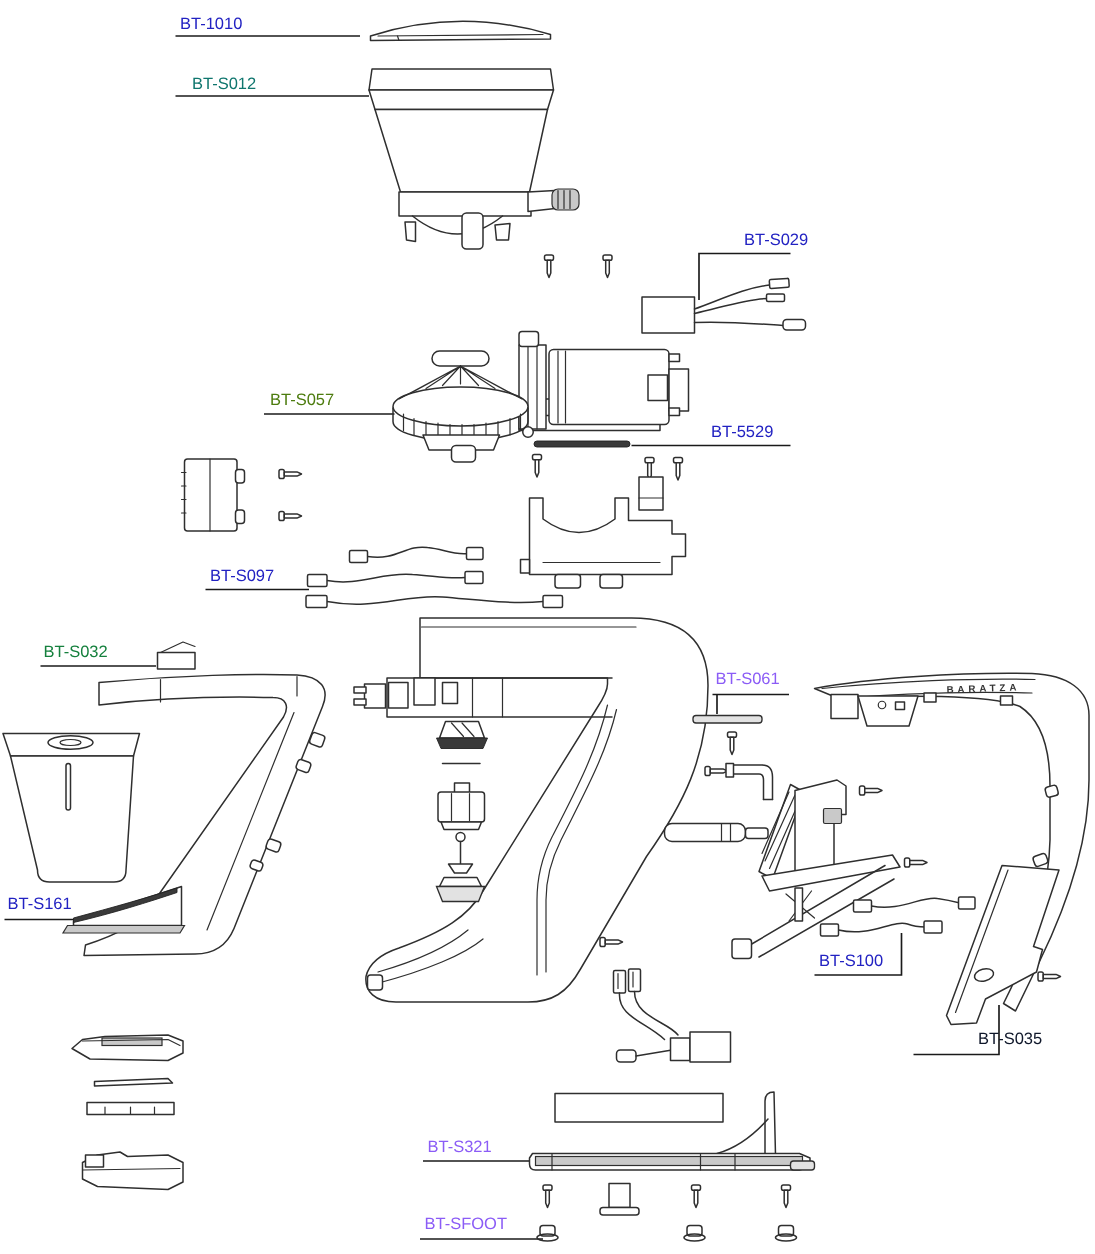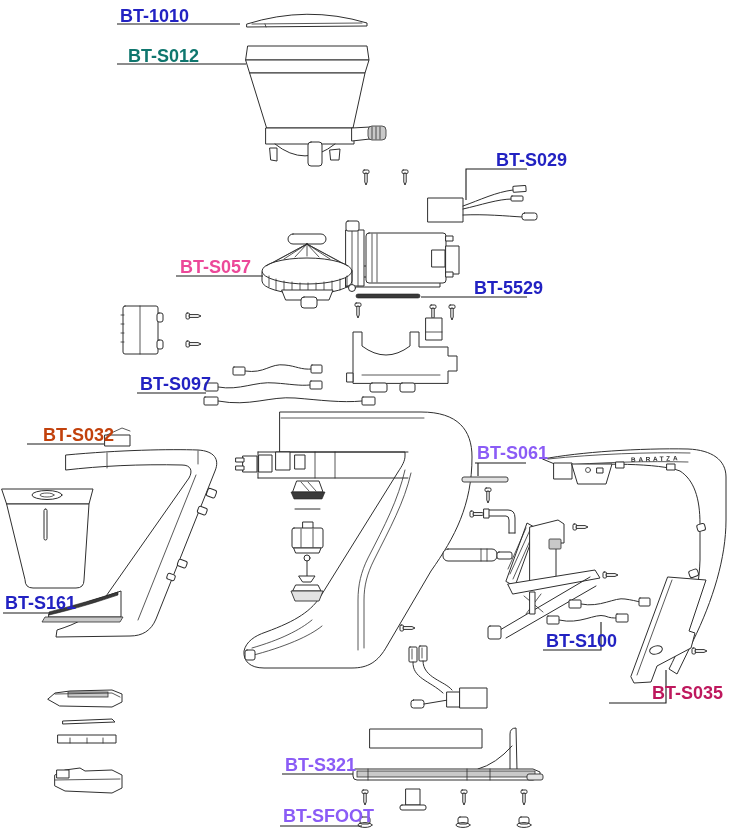--- a/index.html
+++ b/index.html
@@ -1,19 +1,19 @@
 <!DOCTYPE html>
 <html><head>
 <meta charset="utf-8">
 <style>
   html,body{margin:0;padding:0;background:#fff;}
   .stage{position:relative;width:730px;height:836px;background:#fff;overflow:hidden;
          font-family:"Liberation Sans", sans-serif;}
   .stage svg{position:absolute;left:0;top:0;}
-  .plabel{position:absolute;font-weight:bold;font-size:18px;letter-spacing:0px;
+  .plabel{position:absolute;font-weight:normal;font-size:11px;letter-spacing:0px;
           color:#2222c2;cursor:pointer;white-space:nowrap;line-height:14px;}
   
   .pt{fill:#ffffff;stroke:#2f2f2f;stroke-width:1;stroke-linejoin:round;stroke-linecap:round;}
   .ln{fill:none;stroke:#2f2f2f;stroke-width:1;stroke-linejoin:round;stroke-linecap:round;}
   .thin{stroke-width:0.8;}
   .dk{fill:#3a3a3a;stroke:#222;stroke-width:0.6;}
   .gy{fill:#c9c9c9;stroke:#2f2f2f;stroke-width:0.8;}
   .lgy{fill:#e2e2e2;stroke:#2f2f2f;stroke-width:0.9;}
   .leader{stroke:#1a1a1a;stroke-width:1.1;fill:none;}
 </style>
@@ -327,24 +327,24 @@
     <path class="ln thin" d="M70,738 v5 M87,738 v5 M103,738 v5"></path>
     <path class="pt" d="M55,775 L65,770 L80,768 L85,771 L112,770 L122,775 L122,788 L112,793 L65,791 L55,786 Z"></path>
     <path class="ln thin" d="M55,780 L120,779"></path>
     <rect class="pt" x="57" y="770" width="12" height="8"></rect>
   </g>
 </svg>
 
 <div class="plabel" style="left: 120px; top: 9px; color: rgb(34, 34, 194);">BT-1010</div>
 <div class="plabel" style="left: 128px; top: 49px; color: #0f766e;">BT-S012</div>
 <div class="plabel" style="left: 472px; top: 153px; color: rgb(34, 34, 194); padding-left: 24px;">BT-S029</div>
-<div class="plabel" style="left: 180px; top: 260px; color: #ec4899;">BT-S057</div>
+<div class="plabel" style="left: 180px; top: 260px; color: #4d7c0f;">BT-S057</div>
 <div class="plabel" style="left: 474px; top: 281px; color: rgb(34, 34, 194);">BT-5529</div>
 <div class="plabel" style="left: 140px; top: 377px; color: rgb(34, 34, 194);">BT-S097</div>
-<div class="plabel" style="left: 43px; top: 428px; color: #c2410c;">BT-S032</div>
+<div class="plabel" style="left: 29px; top: 428px; color: #15803d;">BT-S032</div>
 <div class="plabel" style="left: 477px; top: 446px; color: #8b5cf6;">BT-S061</div>
 <div class="plabel" style="left: 5px; top: 596px; color: rgb(34, 34, 194);">BT-S161</div>
 <div class="plabel" style="left: 546px; top: 634px; color: rgb(34, 34, 194);">BT-S100</div>
-<div class="plabel" style="left: 612px; top: 686px; color: #be185d; padding-left: 40px;">BT-S035</div>
+<div class="plabel" style="left: 612px; top: 686px; color: #0f172a; padding-left: 40px;">BT-S035</div>
 <div class="plabel" style="left: 285px; top: 758px; color: #8b5cf6;">BT-S321</div>
 <div class="plabel" style="left: 283px; top: 809px; color: #8b5cf6;">BT-SFOOT</div>
 
 </div>
 
 </body></html>

